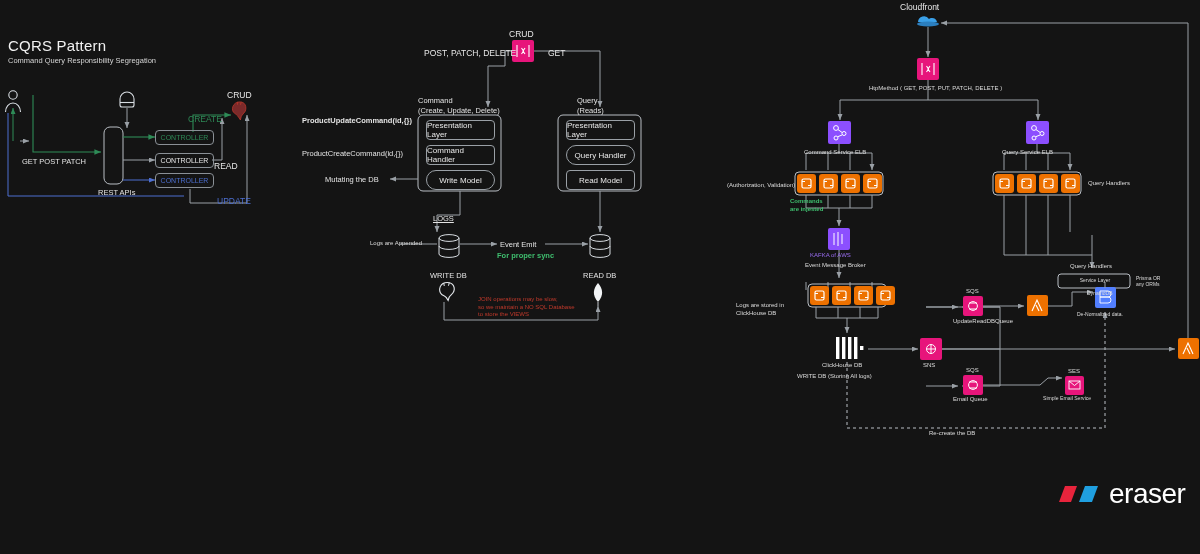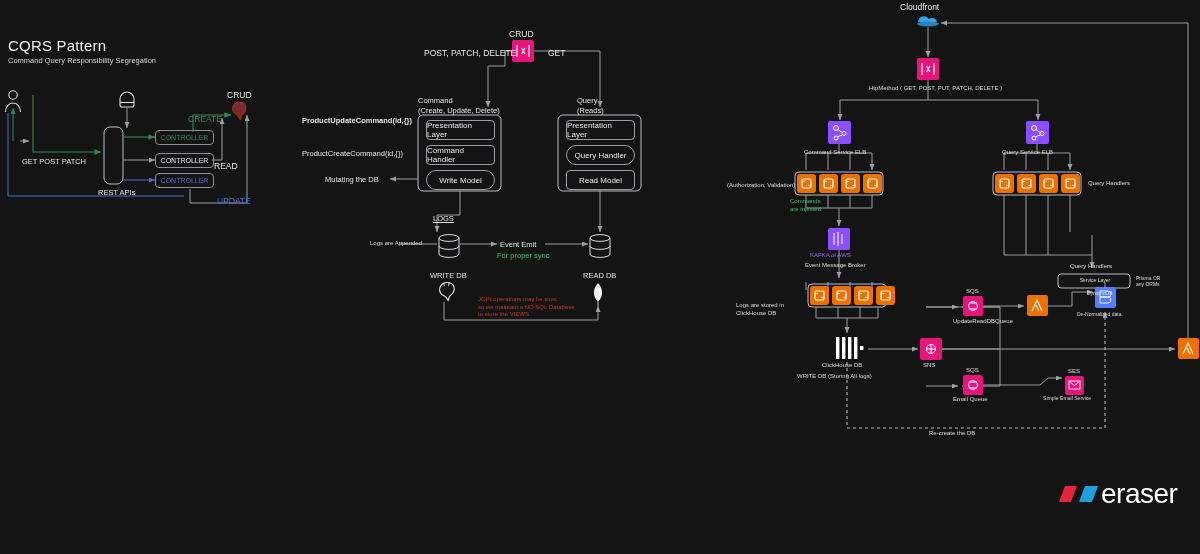--- a/index.html
+++ b/index.html
@@ -11,21 +11,21 @@
   .box{position:absolute;border:1px solid #9aa0a6;border-radius:4px;
        display:flex;align-items:center;justify-content:center;
        font-size:8px;color:#e8e8e8;background:transparent;}
   .icon{position:absolute;border-radius:3px;display:flex;align-items:center;justify-content:center;}
   .title{font-size:15px;color:#f1f1f1;letter-spacing:.2px;}
   .sub{font-size:7.5px;color:#d5d5d5;}
   .lbl{font-size:7.5px;color:#e3e3e3;}
   .lbl9{font-size:8.5px;color:#e8e8e8;}
   .lbl6{font-size:6px;color:#dcdcdc;}
   .green{color:#2e8b57;}
-  .green2{color:#3fbf6f;}
+  .green2{color:#3fbf6f;font-weight:bold;}
   .blue{color:#4d6fd0;}
   .red{color:#c0392b;}
   .purple{color:#9b6ef3;}
   .ctrlbox{position:absolute;border:1px solid #8a9096;border-radius:4px;
            display:flex;align-items:center;justify-content:center;font-size:7px;}
 </style>
 </head>
 <body>
 
 <div class="t title" style="left:8px;top:37px;">CQRS Pattern</div>
@@ -400,19 +400,19 @@
       </svg>
     </div>
     <div class="icon" style="left: 876px; top: 286px; width: 19px; height: 19px; background: rgb(237, 113, 0);">
       <svg width="19" height="19" viewBox="0 0 19 19">
         <rect x="5" y="5" width="9" height="9" rx="1.5" fill="none" stroke="#fff" stroke-width="1.2"></rect>
         <path d="M5 7.5 h3 M11 11.5 h3" stroke="#fff" stroke-width="1.1"></path>
       </svg>
     </div>
   </div>
 
-<div class="abs" style="left:1055px;top:478px;display:flex;align-items:center;">
+<div class="abs" style="left:1055px;top:478px;display:flex;align-items:center;gap:8px;">
   <svg width="46" height="24" viewBox="0 0 46 24">
     <path d="M4 20 L10 4 L22 4 L16 20 Z" fill="#e8243c"></path>
     <path d="M24 20 L30 4 L43 4 L37 20 Z" fill="#1f9fe0"></path>
   </svg>
   <span style="font-size:28px;color:#ffffff;letter-spacing:-0.5px;">eraser</span>
 </div>
 
 </body></html>

